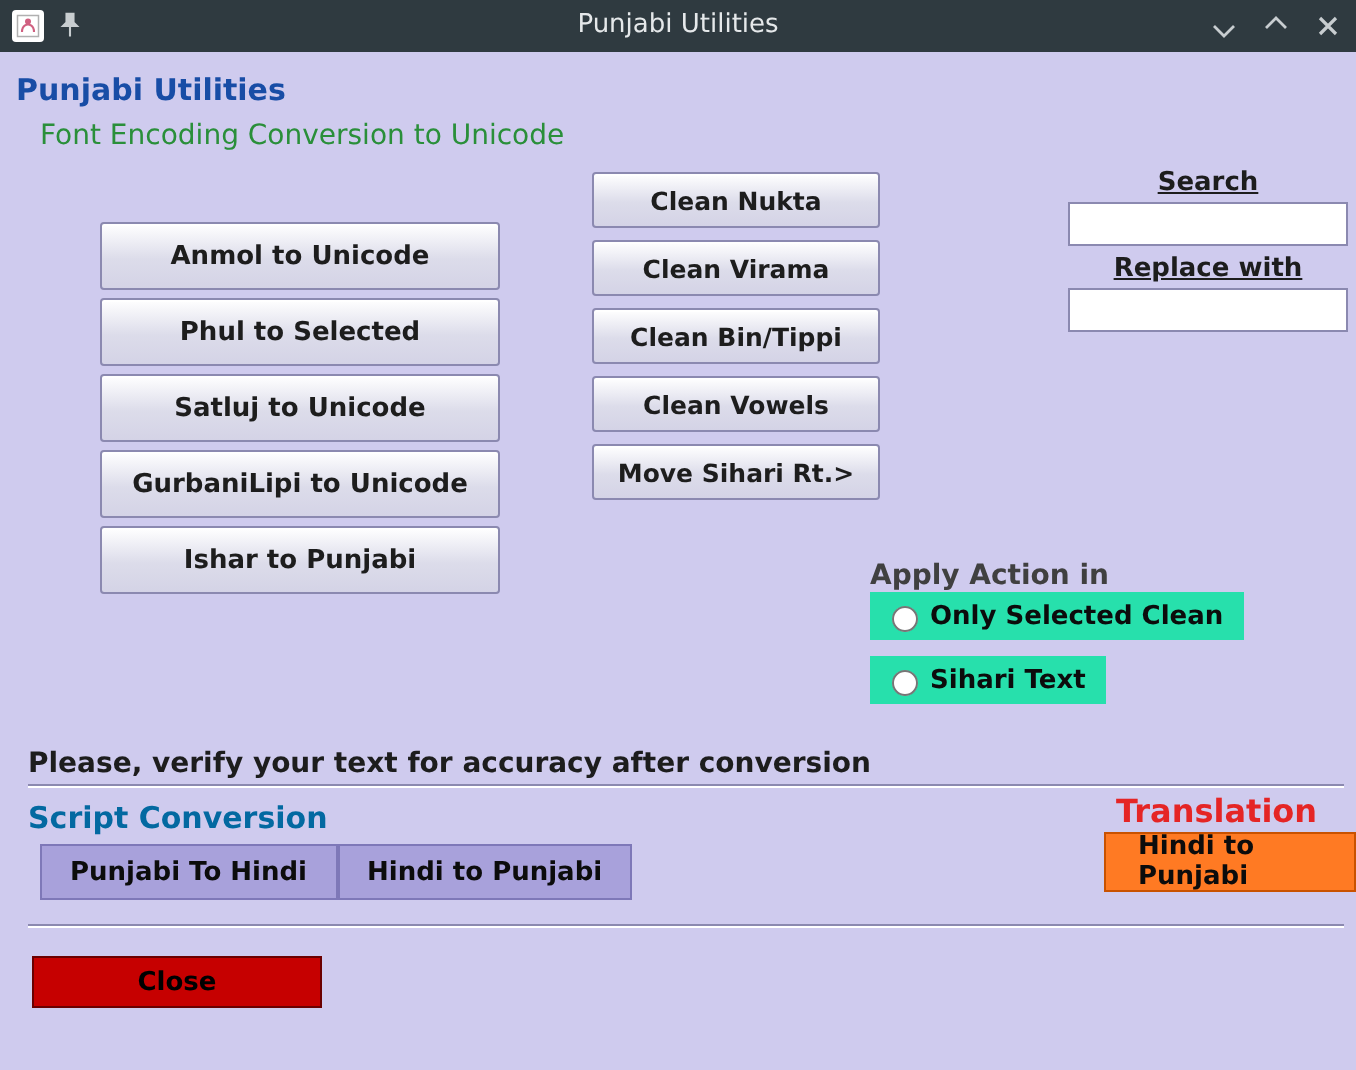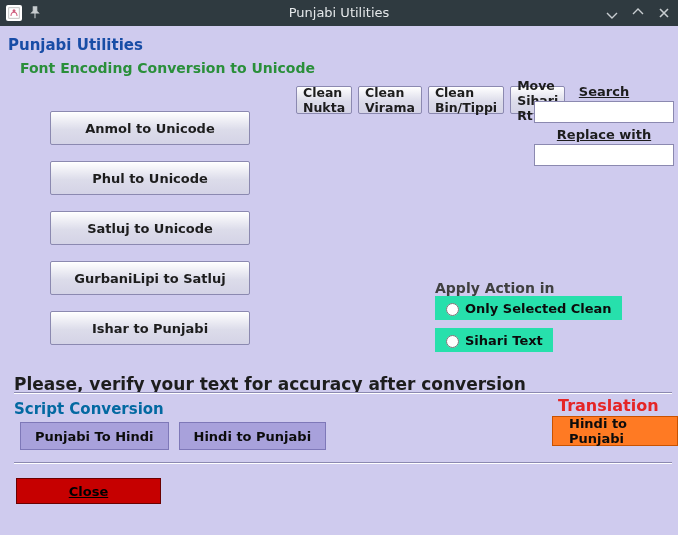--- a/index.html
+++ b/index.html
@@ -61,37 +61,37 @@
 
   .app-title {
     color: #184da6;
     font-weight: 700;
     font-size: 15px;
     padding: 8px 0 2px 8px;
   }
 
   .subheading {
     color: #2a8f3a;
-    font-weight: 700;
+    font-weight: 400;
     font-size: 14px;
     padding: 4px 0 4px 20px;
   }
 
   .col-left {
     position: absolute;
     left: 50px; top: 85px;
     width: 200px;
-    display: flex; flex-direction: column; gap: 16px;
+    display: flex; flex-direction: column; gap: 4px;
   }
 
   .col-mid {
     position: absolute;
     left: 296px; top: 60px;
     width: 144px;
-    display: flex; flex-direction: row; gap: 6px;
+    display: flex; flex-direction: column; gap: 6px;
   }
 
   .btn3d {
     height: 34px;
     background: linear-gradient(#ffffff, #dcdcea 55%, #d4d3e6);
     border: 1px solid #8b89b0;
     border-radius: 2px;
     box-shadow: 0 1px 0 #fff inset;
     font-weight: 700;
     font-size: 13px;
@@ -150,21 +150,21 @@
     color: #0c0c0c;
     cursor: pointer;
   }
   .radio input { margin-right: 6px; }
 
   
   .verify {
     position: absolute;
     left: 14px; top: 348px;
     font-weight: 700;
-    font-size: 17px;
+    font-size: 14px;
     color: #1d1d1d;
   }
   .hr1 {
     position: absolute;
     left: 14px; right: 6px; top: 366px;
     height: 0;
     border-top: 1px solid #8b89b0;
     border-bottom: 1px solid #ffffff;
   }
 
@@ -172,21 +172,21 @@
   .script-title {
     position: absolute;
     left: 14px; top: 374px;
     color: #0369a1;
     font-weight: 700;
     font-size: 15px;
   }
   .script-btns {
     position: absolute;
     left: 20px; top: 396px;
-    display: flex; gap: 10px;
+    display: flex; 
   }
   .lav-btn {
     height: 28px;
     padding: 0 14px;
     background: #a8a1db;
     border: 1px solid #7e78b8;
     color: #0c0c0c;
     font-weight: 700;
     font-size: 13px;
     cursor: pointer;
@@ -228,21 +228,21 @@
   .close-btn {
     position: absolute;
     left: 16px; top: 452px;
     width: 145px; height: 26px;
     background: #c60000;
     border: 1px solid #6b0000;
     color: #000;
     font-weight: 700;
     font-size: 13px;
     cursor: pointer;
-    display:flex; align-items:center; justify-content:center;text-decoration:underline;
+    display:flex; align-items:center; justify-content:center;
   }
 </style>
 </head>
 <body>
 
 <div class="titlebar">
   <div class="tb-left">
     <span class="app-icon">
       <svg viewBox="0 0 16 16">
           <rect x="1" y="1" width="14" height="14" fill="#fff" stroke="#b0b0b0"></rect>
@@ -276,30 +276,31 @@
   </div>
 </div>
 
 <div class="panel">
 
   <div class="app-title">Punjabi Utilities</div>
   <div class="subheading">Font Encoding Conversion to Unicode</div>
 
   <div class="col-left">
     <div class="btn3d">Anmol to Unicode</div>
-    <div class="btn3d">Phul to Unicode</div>
+    <div class="btn3d">Phul to Selected</div>
     <div class="btn3d">Satluj to Unicode</div>
-    <div class="btn3d">GurbaniLipi to Satluj</div>
+    <div class="btn3d">GurbaniLipi to Unicode</div>
     <div class="btn3d">Ishar to Punjabi</div>
   </div>
 
   <div class="col-mid">
     <div class="btn3d">Clean Nukta</div>
     <div class="btn3d">Clean Virama</div>
     <div class="btn3d">Clean Bin/Tippi</div>
+    <div class="btn3d">Clean Vowels</div>
     <div class="btn3d">Move Sihari Rt.&gt;</div>
   </div>
 
   <div class="srbox">
     <div class="sr-row">
       <div class="sr-label">Search</div>
       <input class="sr-input" value="" style="">
     </div>
     <div class="sr-row">
       <div class="sr-label">Replace with</div>

